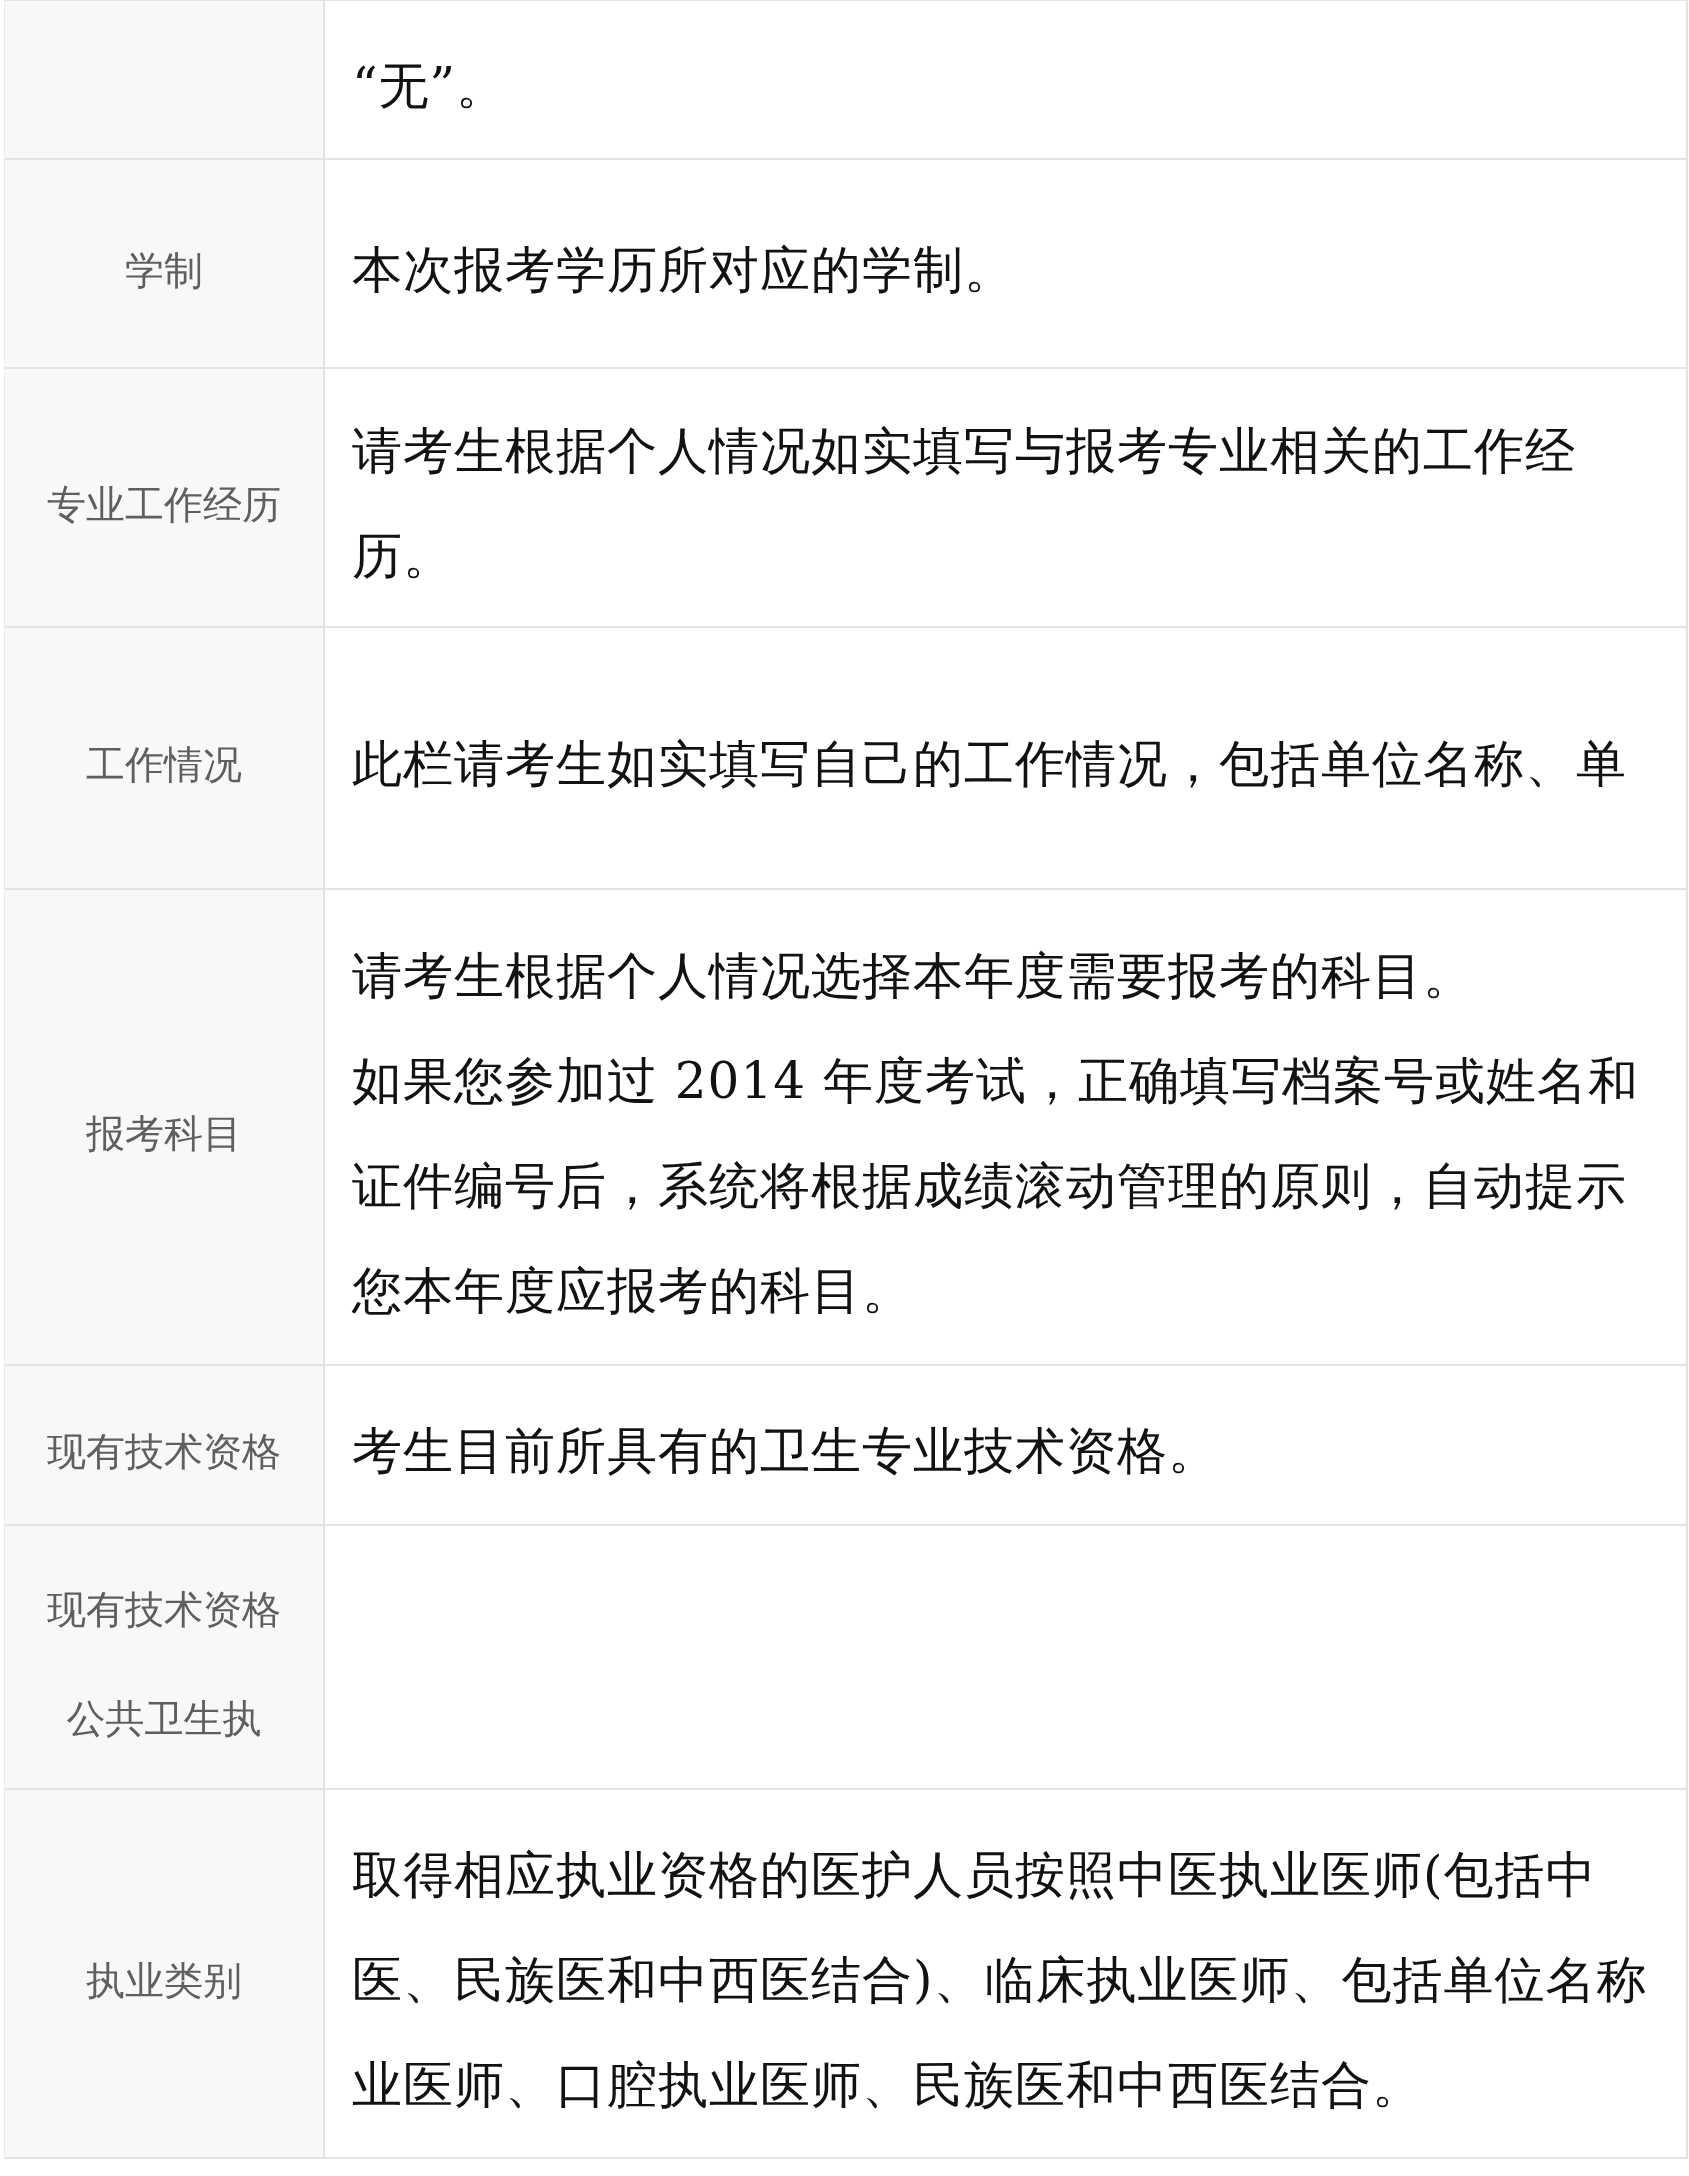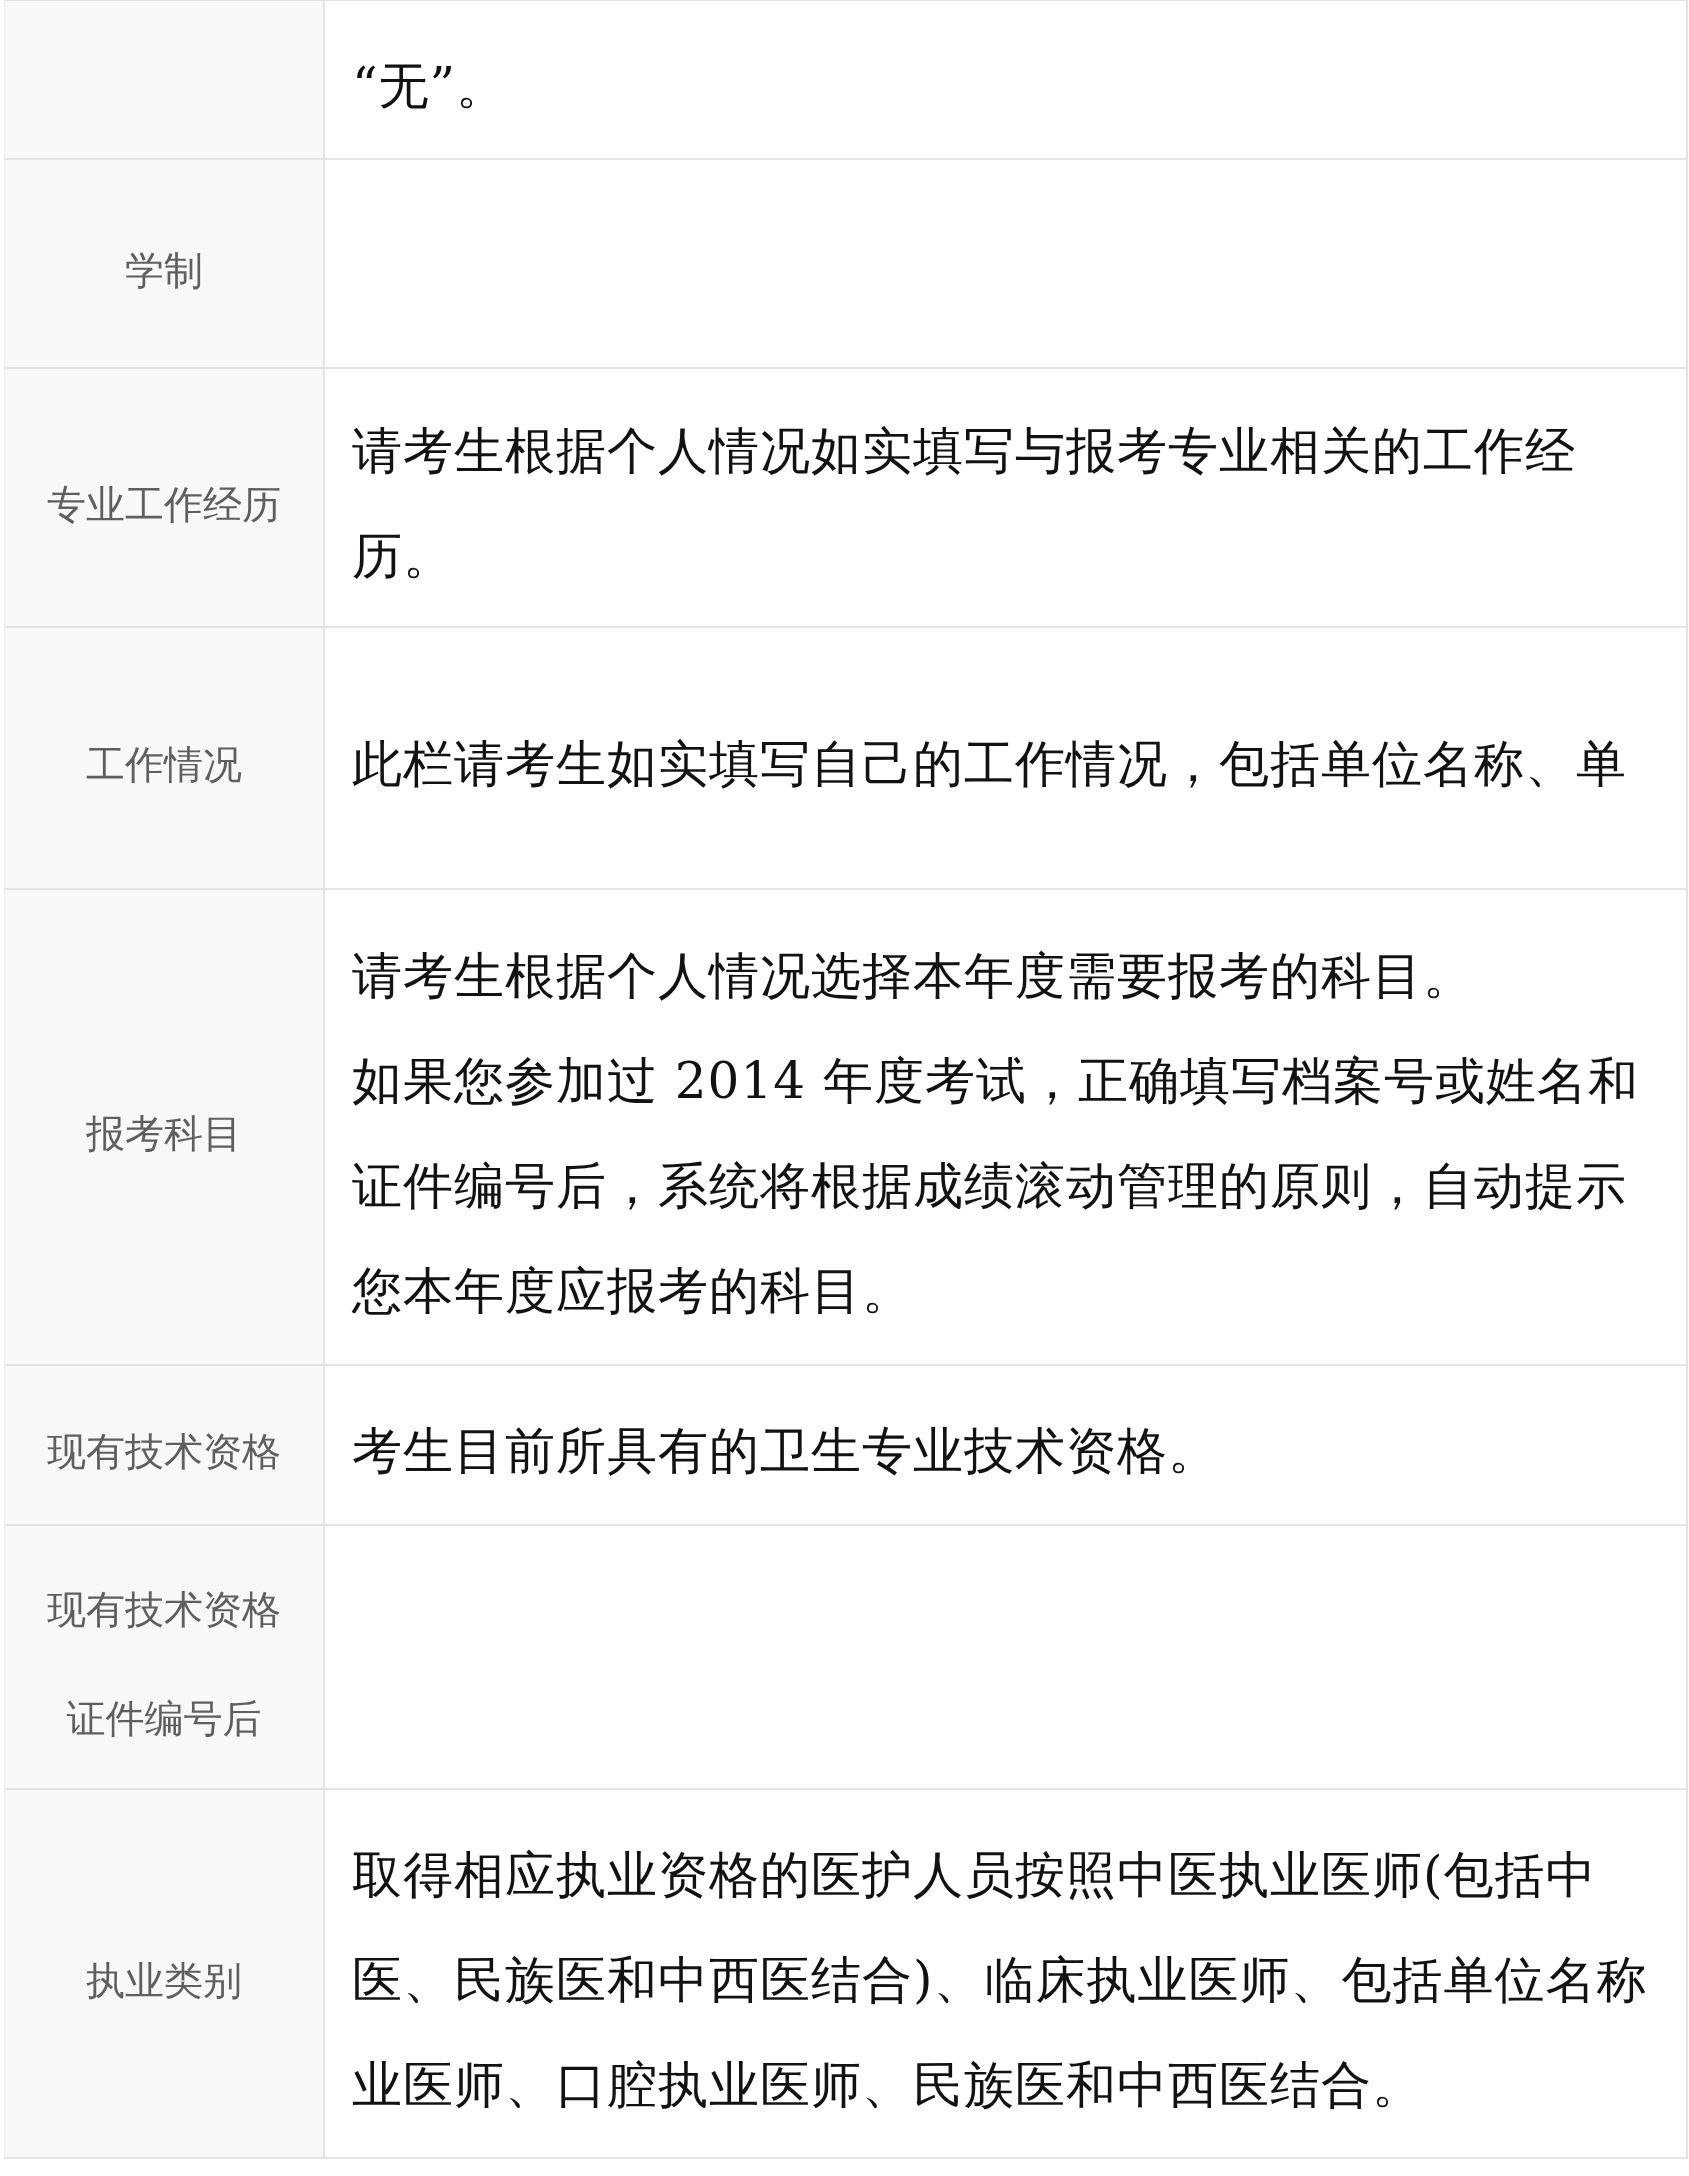--- a/index.html
+++ b/index.html
@@ -81,20 +81,23 @@
       <div class="row" style="height: 159px;">
         <div class="cell label-cell"></div>
         <div class="cell content-cell">
           <div class="content-line">“无”。</div>
         </div>
       </div>
       <div class="row" style="height: 209px;">
         <div class="cell label-cell">
           <div class="label-line">学制</div>
         </div>
+        <div class="cell content-cell">
+          <div class="content-line">本次报考学历所对应的学制。</div>
+        </div>
       </div>
       <div class="row" style="height: 259px;">
         <div class="cell label-cell">
           <div class="label-line">专业工作经历</div>
         </div>
         <div class="cell content-cell">
           <div class="content-line">请考生根据个人情况如实填写与报考专业相关的工作经</div>
           <div class="content-line">历。</div>
         </div>
       </div>
@@ -121,21 +124,21 @@
         <div class="cell label-cell">
           <div class="label-line">现有技术资格</div>
         </div>
         <div class="cell content-cell">
           <div class="content-line">考生目前所具有的卫生专业技术资格。</div>
         </div>
       </div>
       <div class="row" style="height: 264px;">
         <div class="cell label-cell">
           <div class="label-line">现有技术资格</div>
-          <div class="label-line">证件编号后</div>
+          <div class="label-line">公共卫生执</div>
         </div>
       </div>
       <div class="row" style="height: 369px;">
         <div class="cell label-cell">
           <div class="label-line">执业类别</div>
         </div>
         <div class="cell content-cell">
           <div class="content-line">取得相应执业资格的医护人员按照中医执业医师(包括中</div>
           <div class="content-line">医、民族医和中西医结合)、临床执业医师、包括单位名称</div>
           <div class="content-line">业医师、口腔执业医师、民族医和中西医结合。</div>

